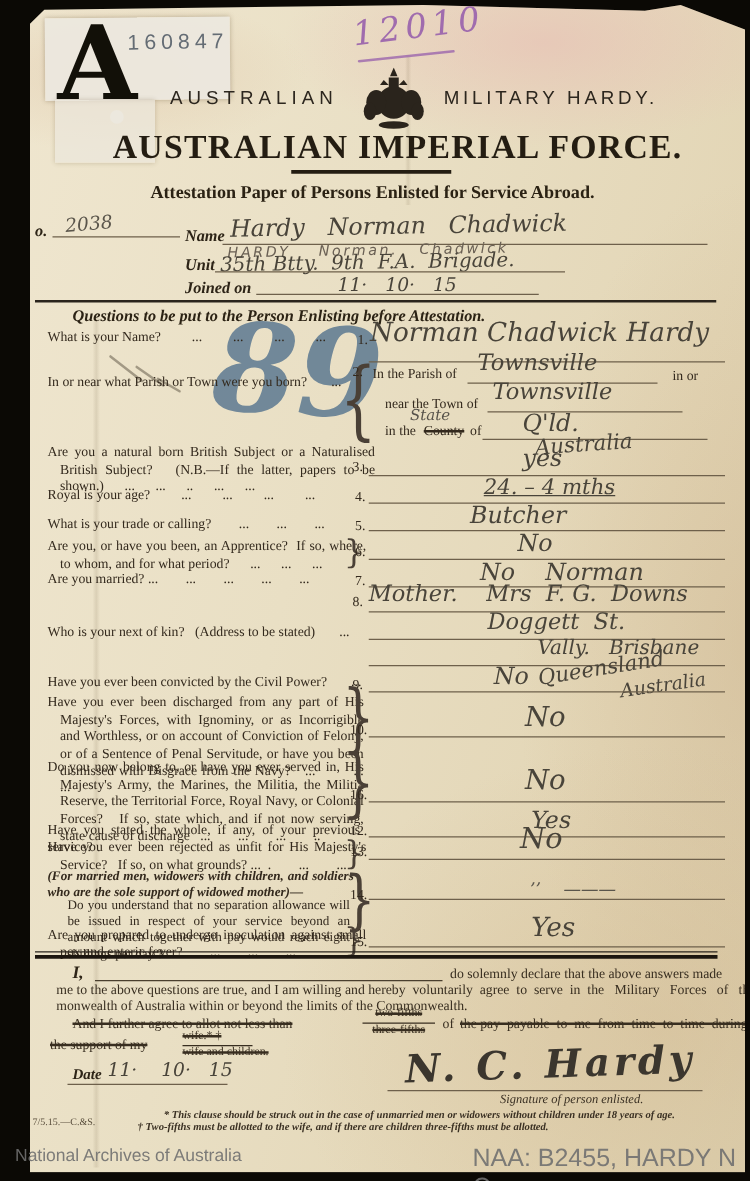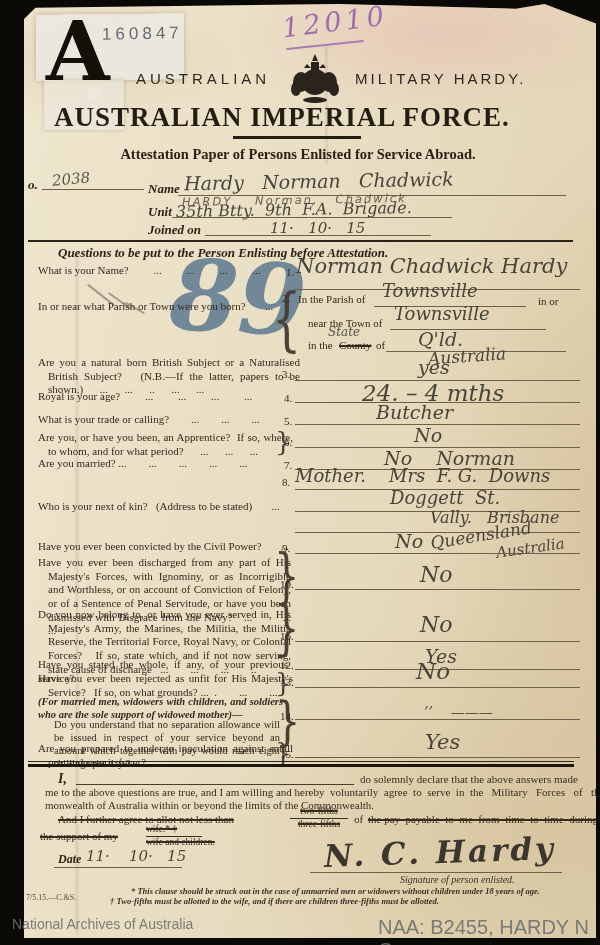--- a/index.html
+++ b/index.html
@@ -60,21 +60,21 @@
           <rect x="25" y="8" width="8" height="8"></rect>
           <path d="M29 0 l3 7 h-6 z"></path>
           <path d="M21 10 l4 4 h-7 z"></path>
             <path d="M37 10 l-4 4 h7 z"></path>
           <ellipse cx="29" cy="46" rx="12" ry="3"></ellipse>
         </g>
       </svg>
     </div>
     <div class="abs" style="left:331px;top:66px;font-family:'Liberation Sans',sans-serif;font-size:15px;letter-spacing:3px;color:#2c261e;">MILITARY  HARDY.</div>
 
-    <div class="abs" style="left:30px;top:99px;width:492px;text-align:left;font:bold 27px/1.1 'Liberation Serif',serif;letter-spacing:1px;color:#241d12;">AUSTRALIAN  IMPERIAL  FORCE.</div>
+    <div class="abs" style="left:30px;top:99px;width:492px;text-align:right;font:bold 27px/1.1 'Liberation Serif',serif;letter-spacing:1px;color:#241d12;">AUSTRALIAN  IMPERIAL  FORCE.</div>
     <div class="abs" style="left:209px;top:132px;width:128px;height:3px;background:#241d12;"></div>
     <div class="abs" style="left:28px;top:142px;width:492px;text-align:center;font:bold 14.5px 'Liberation Serif',serif;color:#2b2214;">Attestation Paper of Persons Enlisted for Service Abroad.</div>
 
     <div class="lbl" style="left:4px;top:173px;">o.</div>
     <div class="hw" style="left:28px;top:166px;font-size:15px;color:#5a554b;transform:rotate(-5deg);">2038</div>
     <div class="ln" style="left:18px;top:185px;width:102px;"></div>
 
     <div class="lbl" style="left:124px;top:177px;">Name</div>
     <div class="hw" style="left:160px;top:166px;font-size:19px;transform:rotate(-1deg);">Hardy   Norman   Chadwick</div>
     <div class="ln" style="left:154px;top:191px;width:388px;"></div>
@@ -120,21 +120,21 @@
     <div class="ln" style="left:362px;top:347px;width:180px;"></div>
     <div class="hw" style="left:404px;top:342px;font-size:17px;transform:rotate(-4deg);">Australia</div>
 
     <div class="q hang" style="left:14px;top:352px;width:252px;">Are you a natural born British Subject or a Naturalised British Subject?   (N.B.—If the latter, papers to be shown.)      ...      ...      ..      ...      ...</div>
     <div class="num" style="left:258px;top:364px;">3.</div>
     <div class="hw" style="left:394px;top:352px;font-size:19px;">yes</div>
     <div class="ln" style="left:271px;top:376px;width:285px;"></div>
 
     <div class="q" style="left:14px;top:386px;width:250px;">Royal is your age?         ...         ...         ...         ...</div>
     <div class="num" style="left:260px;top:388px;">4.</div>
-    <div class="hw" style="left:338px;top:376px;font-size:23px;">24. – 4 mths</div>
+    <div class="hw" style="left:363px;top:376px;font-size:17px;text-decoration:underline;">24. – 4 mths</div>
     <div class="ln" style="left:271px;top:398px;width:285px;"></div>
 
     <div class="q" style="left:14px;top:409px;width:250px;">What is your trade or calling?        ...        ...        ...</div>
     <div class="num" style="left:260px;top:411px;">5.</div>
     <div class="hw" style="left:352px;top:397px;font-size:19px;">Butcher</div>
     <div class="ln" style="left:271px;top:420px;width:285px;"></div>
 
     <div class="q hang" style="left:14px;top:427px;width:245px;">Are you, or have you been, an Apprentice?  If so, where, to whom, and for what period?      ...      ...      ...</div>
     <div class="brace" style="left:251px;top:423px;font-size:26px;">}</div>
     <div class="num" style="left:260px;top:432px;">6.</div>

